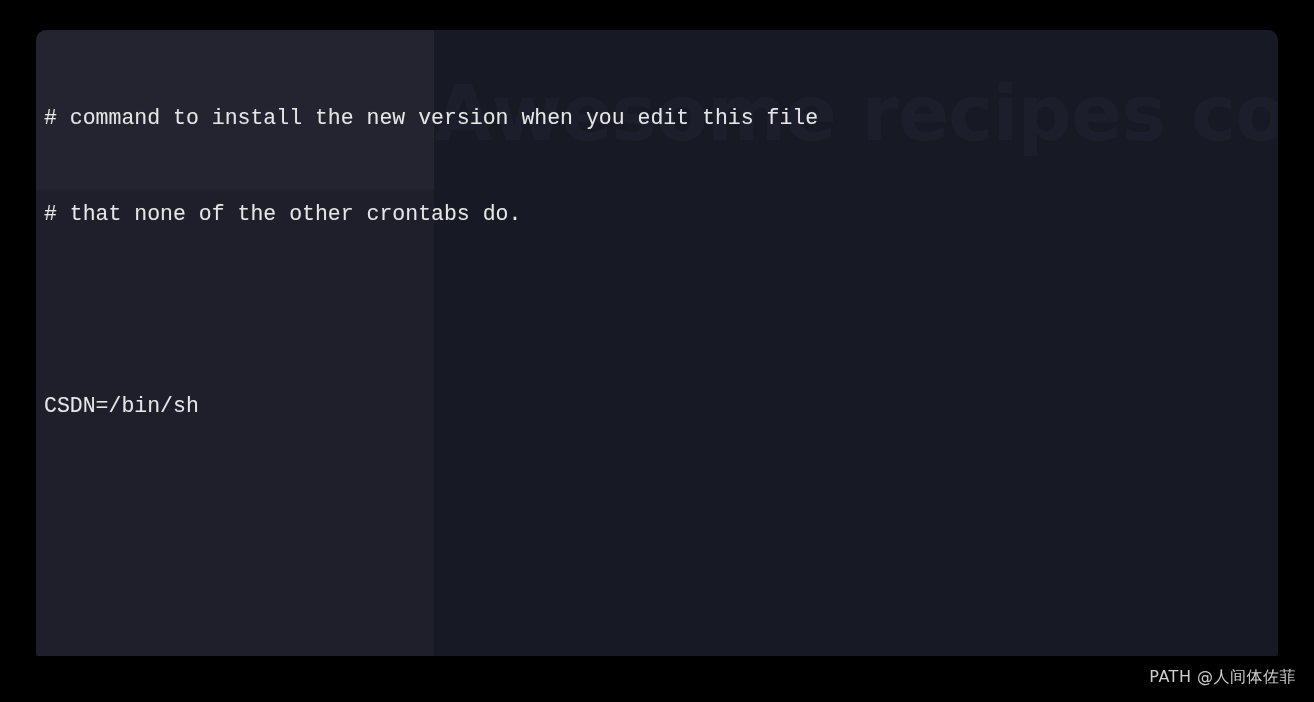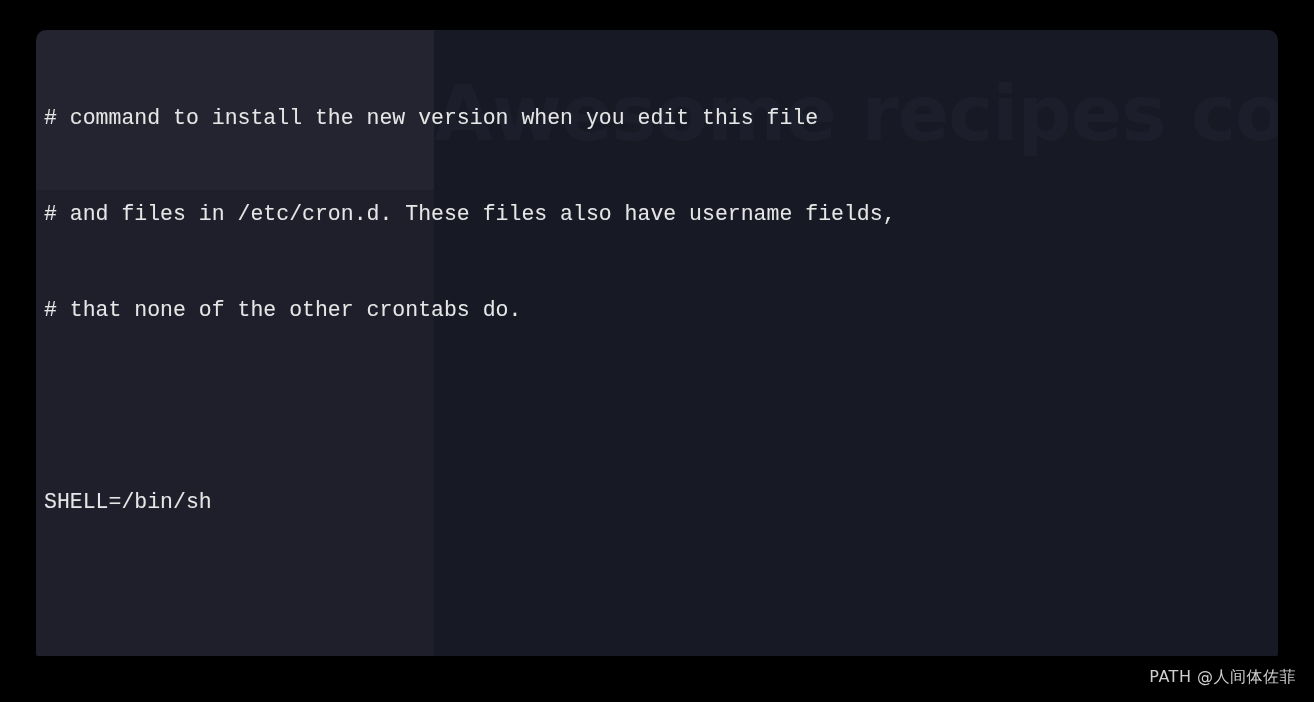--- a/index.html
+++ b/index.html
@@ -103,24 +103,23 @@
 
 <div id="terminal-window">
 
   <div id="brand-watermark">Awesome recipes co</div>
 
   <div id="dim-overlay-lower"></div>
   <div id="dim-overlay"></div>
 
   <div id="terminal-output">
     <span class="line"># command to install the new version when you edit this file</span>
-    <span class="line"># and files in /etc/cron.d. These files also have username fields,</span>
     <span class="line"># that none of the other crontabs do.</span>
     <span class="line"></span>
-    <span class="line">SHELL=/bin/sh</span>
+    <span class="line">CSDN=/bin/sh</span>
     
     
     
     
     
     
     
     
     
     

